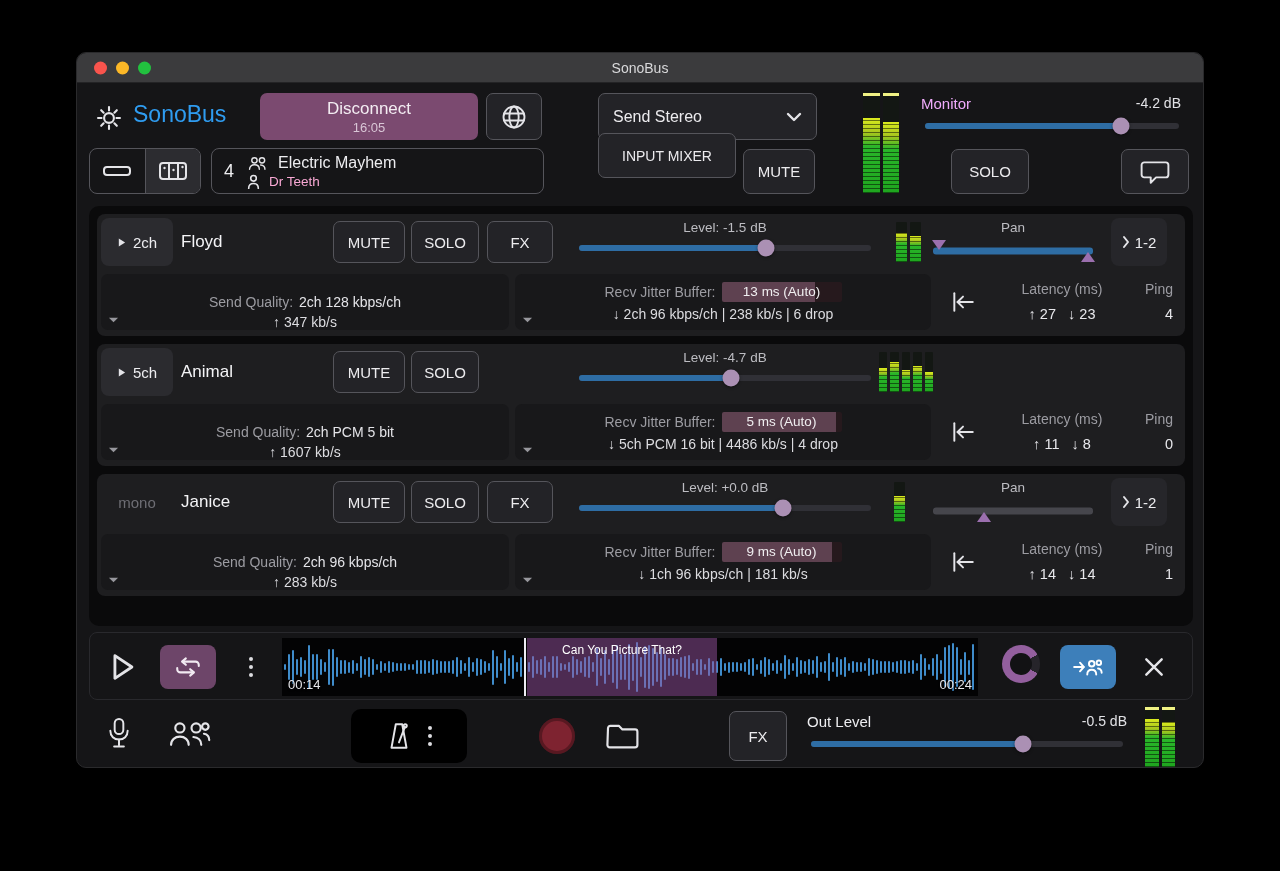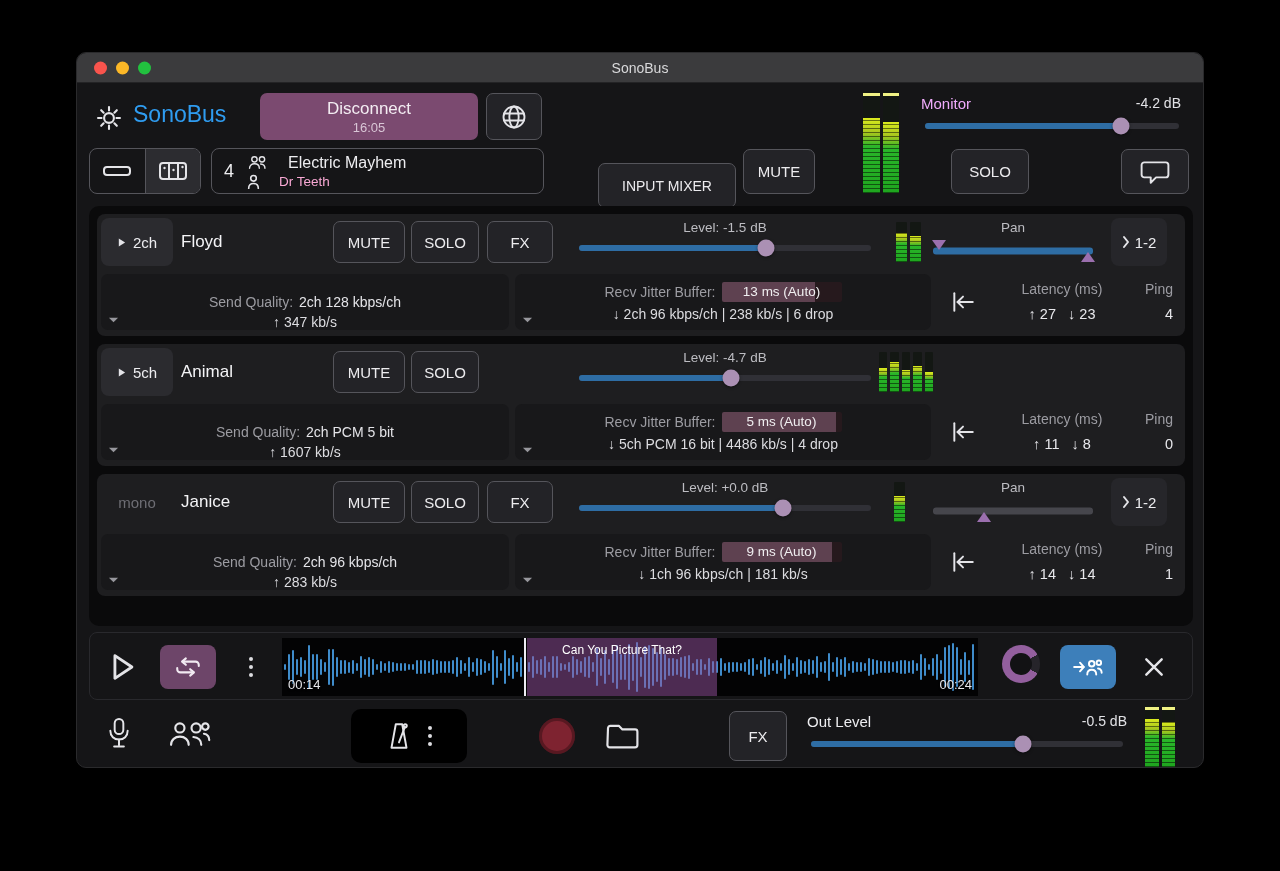--- a/index.html
+++ b/index.html
@@ -59,23 +59,23 @@
   .monitor-slider { left:848px; top:34px; width:254px; }
   .view-toggle { position:absolute; left:12px; top:65px; width:112px; height:46px;
                  border:1px solid #55555b; border-radius:8px; display:flex; overflow:hidden; }
   .vt-cell { flex:1; display:flex; align-items:center; justify-content:center; }
   .vt-cell.sel { background:#2c2c30; border-left:1px solid #55555b; }
   .group-box { position:absolute; left:134px; top:65px; width:333px; height:46px;
                border:1px solid #55555b; border-radius:8px; display:flex; align-items:center;
                padding:0 12px; gap:13px; }
   .group-count { font-size:18px; color:#ededf0; }
   .group-rows { display:flex; flex-direction:column; gap:2px; }
-  .group-row { display:flex; align-items:flex-start; gap:19px; font-size:16px; color:#ededf0; }
+  .group-row { display:flex; align-items:center; gap:9px; font-size:16px; color:#ededf0; }
   .group-row.user { font-size:13.5px; color:#f9a8d4; }
-  .input-mixer-btn { left:521px; top:80px; width:138px; height:45px; font-size:14px; }
+  .input-mixer-btn { left:521px; top:50px; width:138px; height:45px; font-size:14px; }
   .main-mute-btn { left:666px; top:66px; width:72px; height:45px; }
   .main-solo-btn { left:874px; top:66px; width:78px; height:45px; }
   .chat-btn { left:1044px; top:66px; width:68px; height:45px; }
 
   
   .peers { position:absolute; left:12px; top:123px; width:1104px; height:420px;
            background:#0a0a0b; border-radius:10px; padding:8px; }
   .peer-card { position:relative; height:122px; background:#1e1e20; border-radius:8px; margin-bottom:8px; }
 
   .ch-btn { position:absolute; left:4px; top:4px; width:72px; height:48px; background:#2b2b2f;
@@ -207,20 +207,26 @@
     </div>
 
     <div class="btn globe-btn">
       <svg class="ic" width="28" height="28" viewBox="0 0 24 24" stroke-width="1.6">
         <circle cx="12" cy="12" r="9"></circle>
           <ellipse cx="12" cy="12" rx="4" ry="9"></ellipse>
           <path d="M3.5 9h17M3.5 15h17"></path>
       </svg>
     </div>
 
+    <div class="btn send-select">
+      <span>Send Stereo</span>
+      <svg class="ic" width="16" height="10" viewBox="0 0 16 10" stroke-width="2.4">
+        <path d="M2 2l6 6 6-6"></path>
+      </svg>
+    </div>
 
     <div class="meter main-meter">
       <div class="mbar" style="--f:74%;--p:2px"></div>
       <div class="mbar" style="--f:70%;--p:2px"></div>
     </div>
 
     <div class="monitor-label">Monitor</div>
     <div class="monitor-db">-4.2 dB</div>
     <div class="slider monitor-slider">
       <div class="slider-fill" style="width: 77%;"></div>

